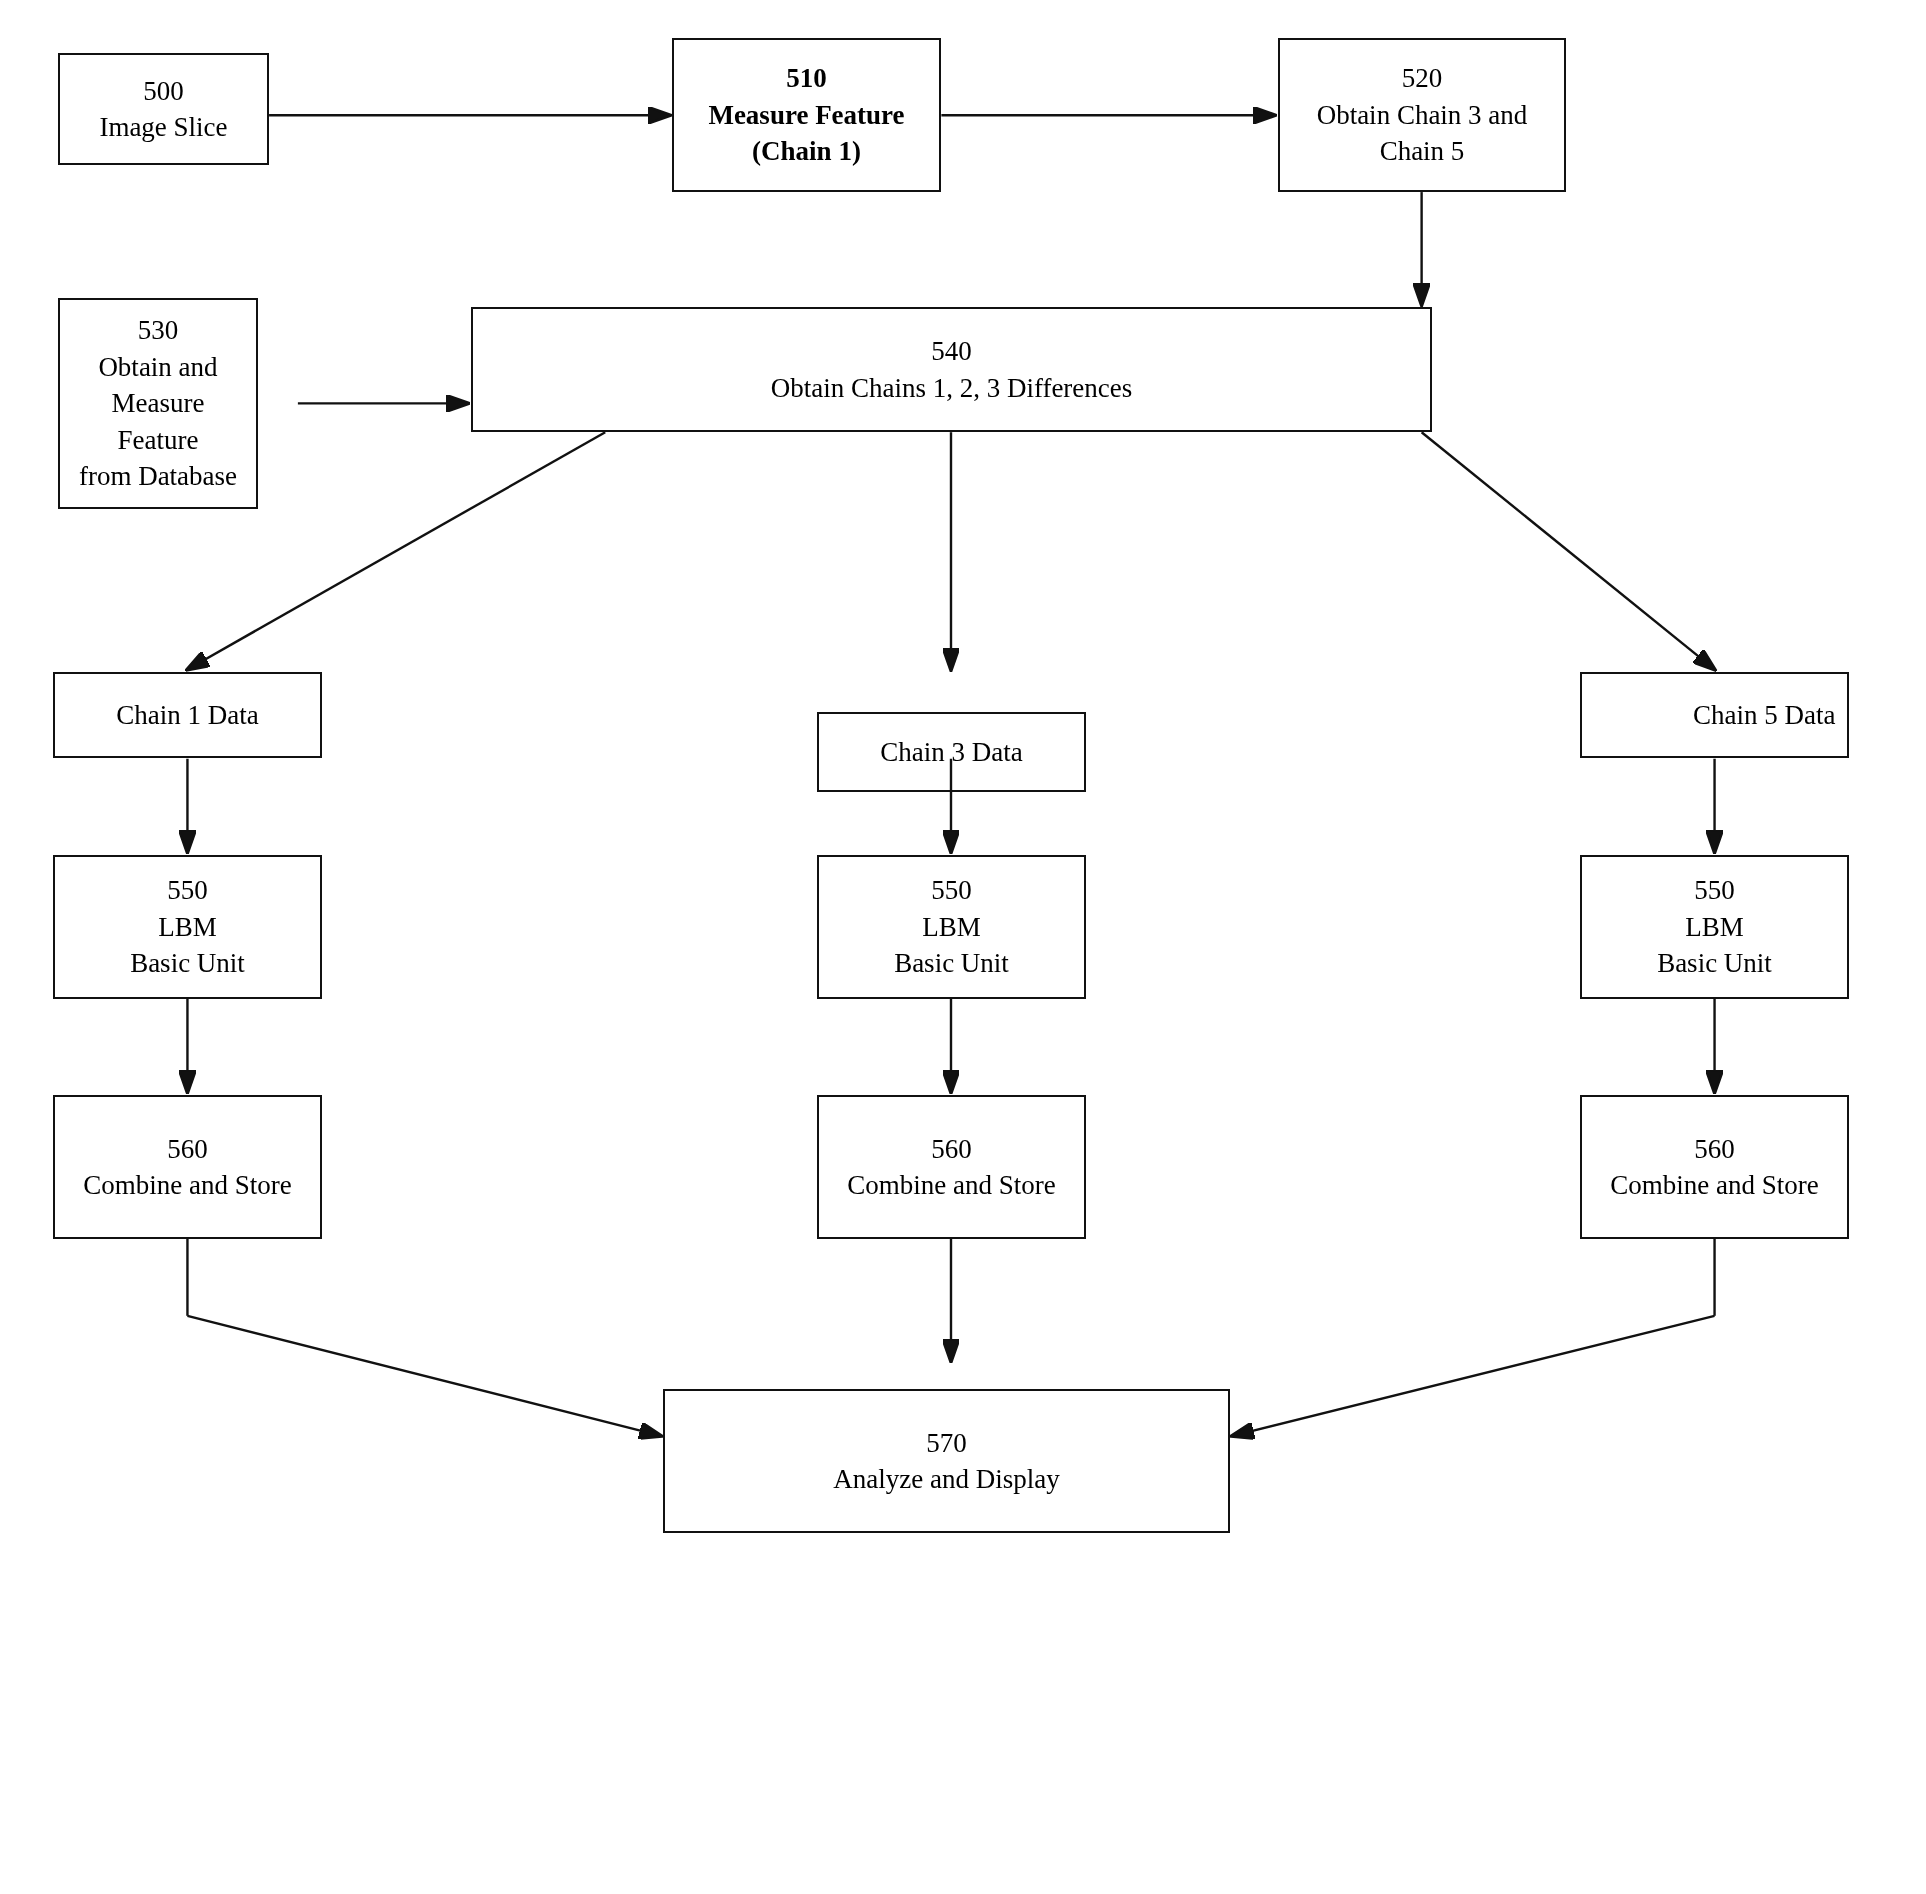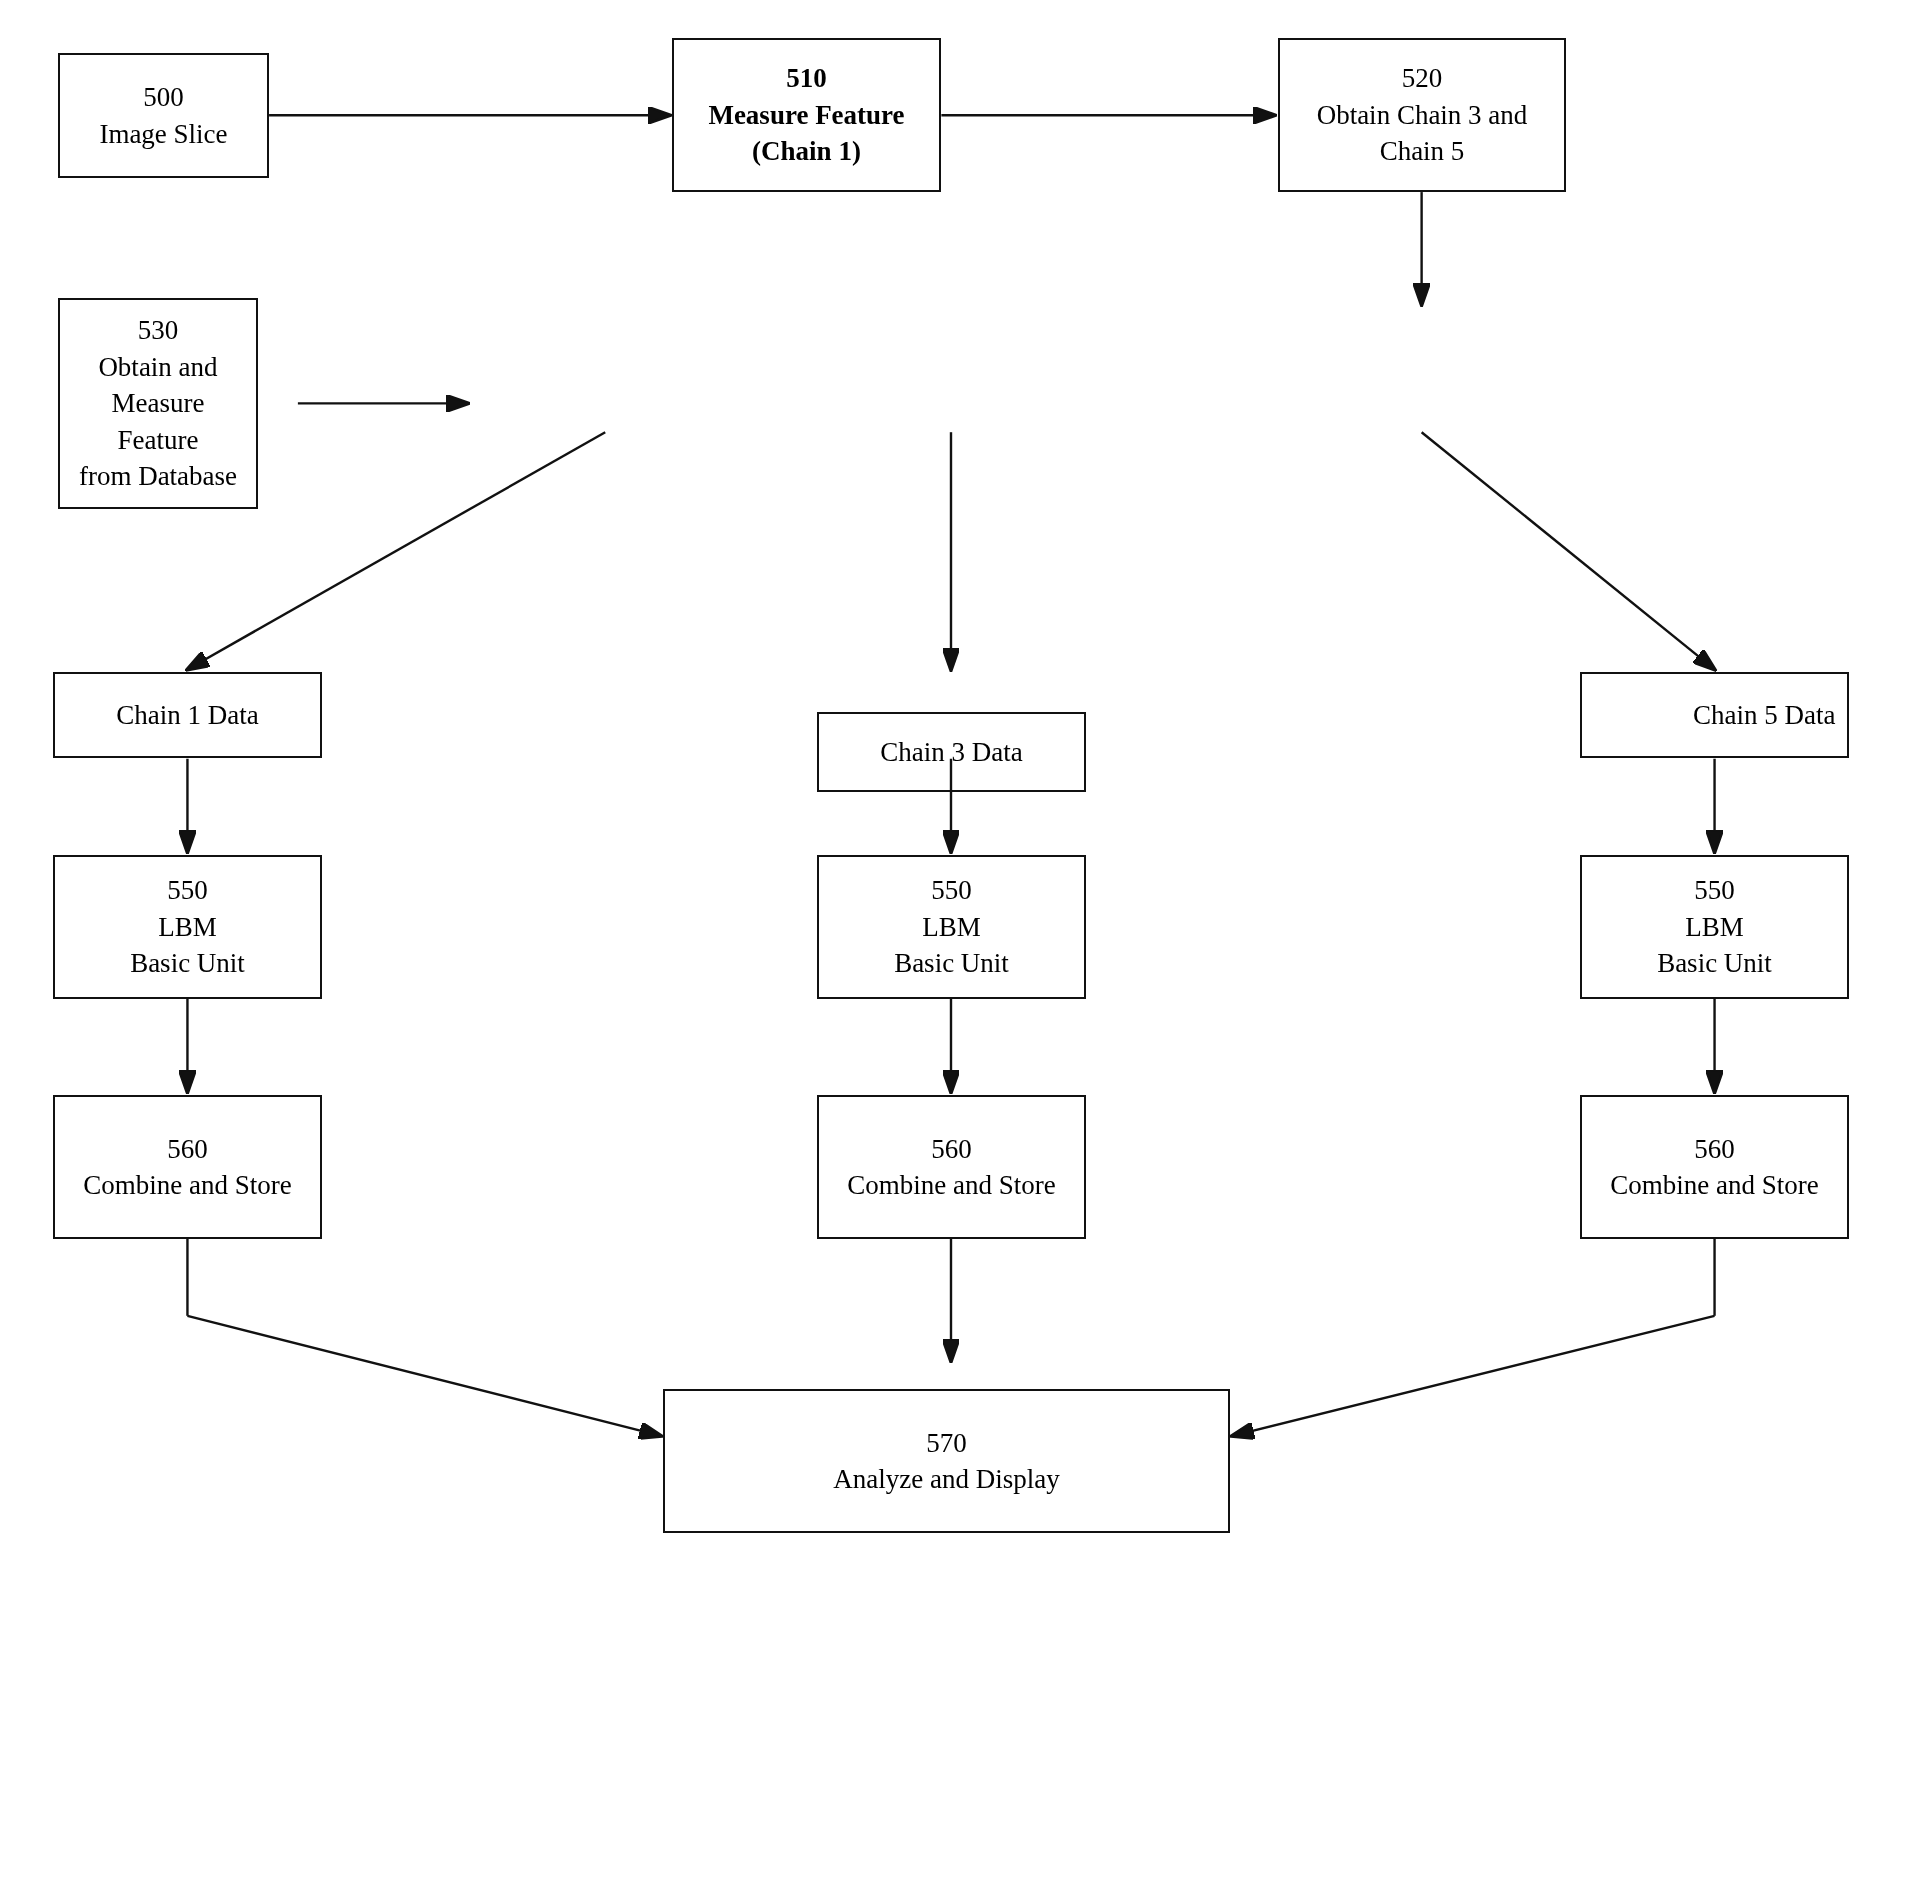--- a/index.html
+++ b/index.html
@@ -44,21 +44,21 @@
       fill: #111;
       stroke: #111;
       stroke-width: 1;
     }
   </style>
 </head>
 <body>
 
 <div class="diagram">
 
-  <div class="box" style="left:58px;top:53px;width:211px;height:125px;">
+  <div class="box" style="left:58px;top:53px;width:211px;height:112px;">
     <span style="white-space:pre-line;">500
 Image Slice</span>
   </div>
 
   <div class="box" style="left:672px;top:38px;width:269px;height:154px;font-weight:bold;">
     <span style="white-space:pre-line;">510
 Measure Feature
 (Chain 1)</span>
   </div>
 
@@ -68,20 +68,24 @@
 Chain 5</span>
   </div>
 
   <div class="box" style="left:58px;top:298px;width:200px;height:211px;">
     <span style="white-space:pre-line;">530
 Obtain and
 Measure Feature
 from Database</span>
   </div>
 
+  <div class="box" style="left:471px;top:307px;width:961px;height:125px;">
+    <span style="white-space:pre-line;">540
+Obtain Chains 1, 2, 3 Differences</span>
+  </div>
 
   <div class="box" style="left:53px;top:672px;width:269px;height:86px;justify-content:center;">
     <span>Chain 1 Data</span>
   </div>
 
   <div class="box" style="left:817px;top:712px;width:269px;height:80px;">
     <span>Chain 3 Data</span>
   </div>
 
   <div class="box" style="left:1580px;top:672px;width:269px;height:86px;justify-content:flex-end;">

